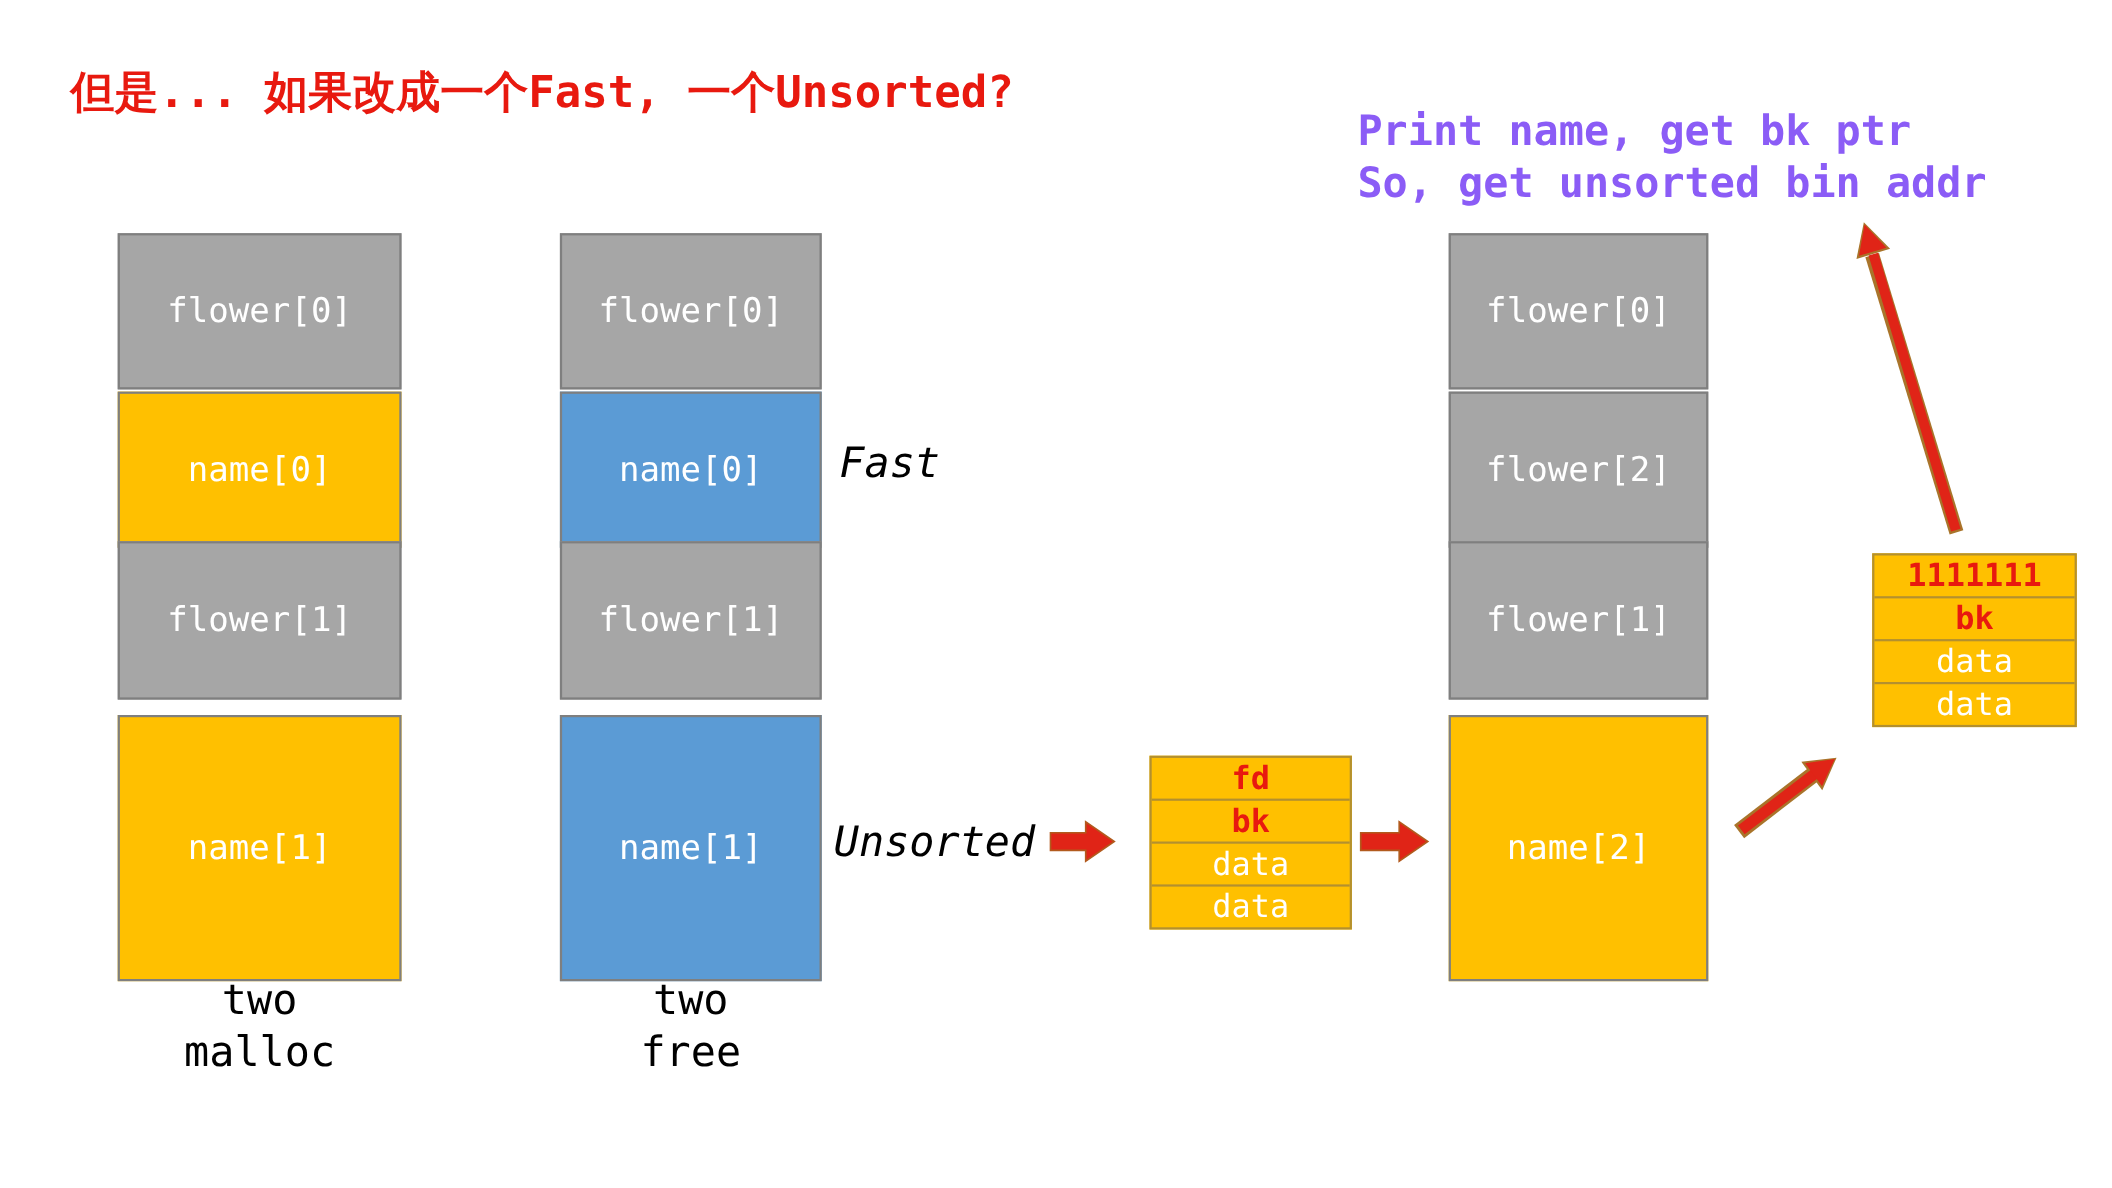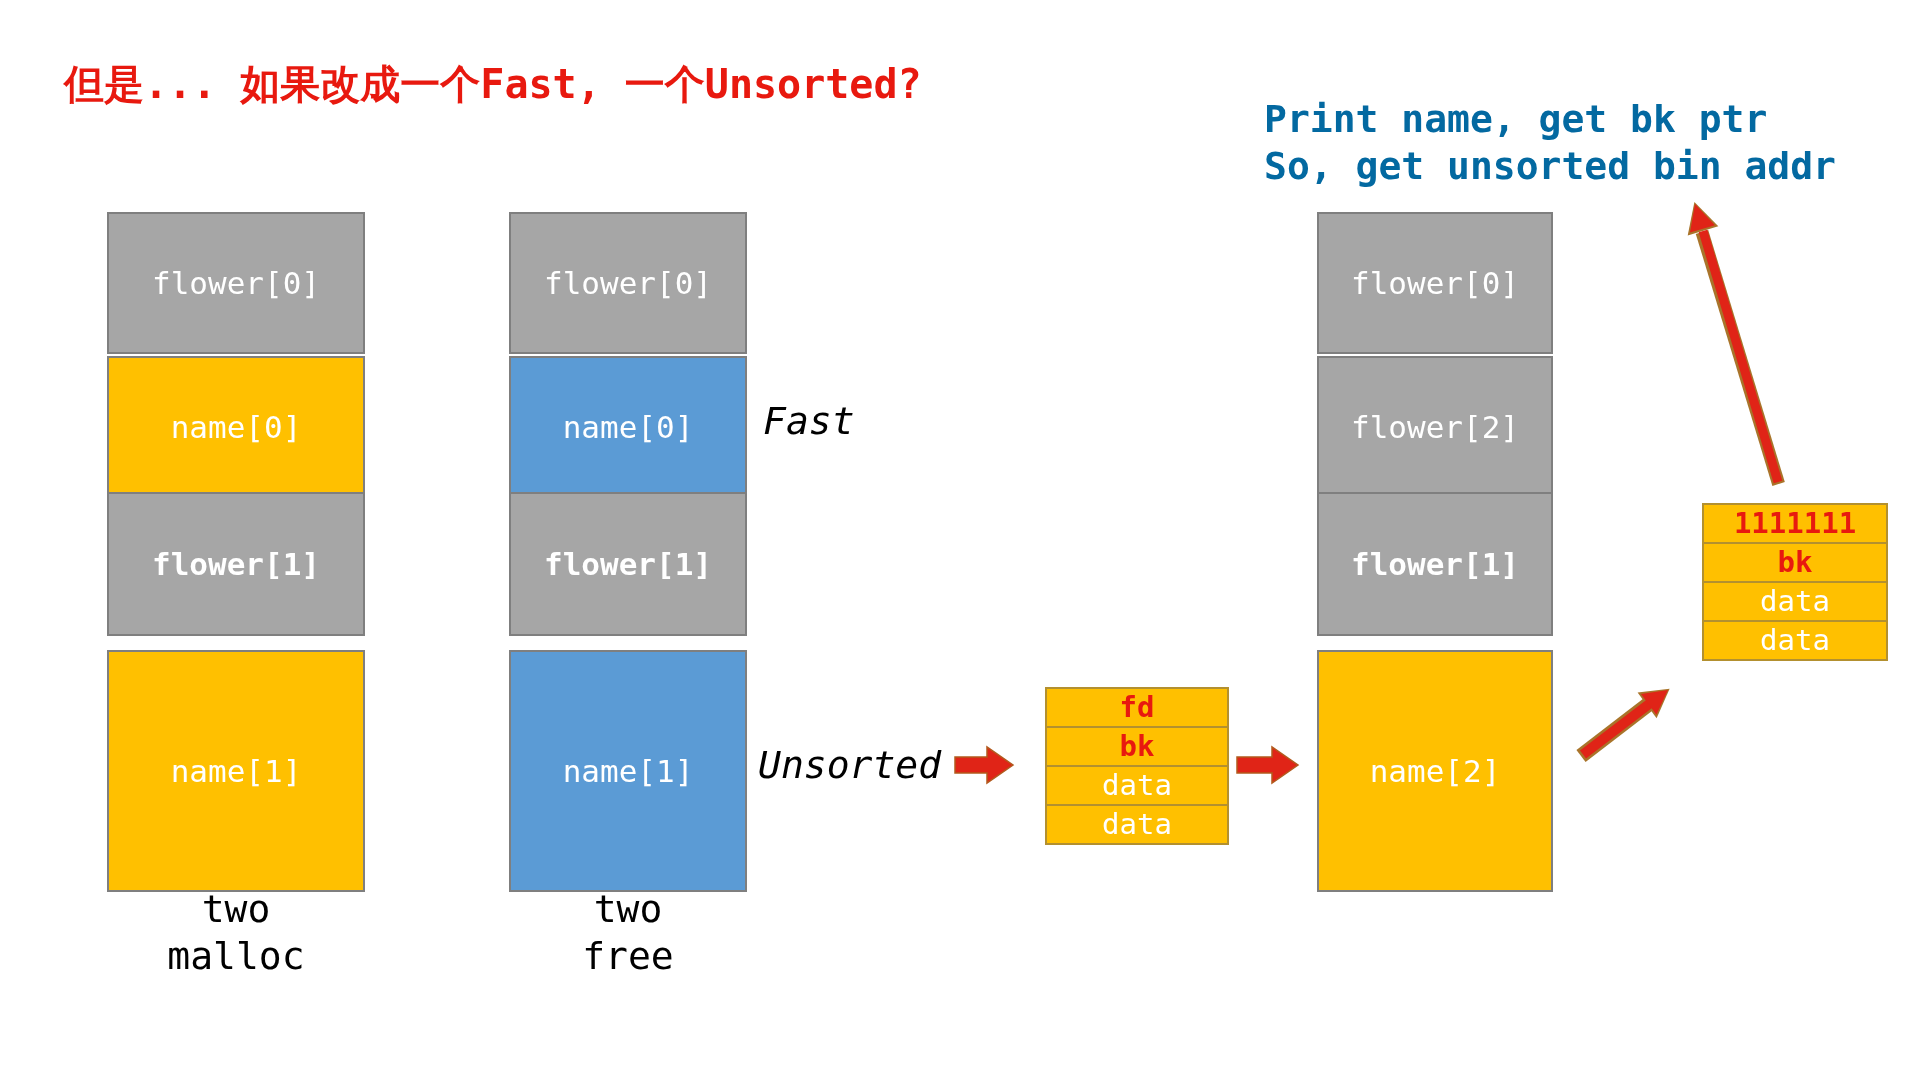--- a/index.html
+++ b/index.html
@@ -5,37 +5,37 @@
   html,body{margin:0;padding:0;background:#fff;}
   .slide{
     position:relative;width:1920px;height:1080px;background:#ffffff;overflow:hidden;
     font-family:"DejaVu Sans Mono","DejaVu Sans",monospace;
   }
   .title{
     position:absolute;left:64px;top:58px;
     font-size:40px;line-height:52px;color:#e8190f;font-weight:600;white-space:nowrap;
   }
   .note{
-    position:absolute;left:1264px;top:96px;
-    font-size:38px;line-height:47px;font-weight:bold;color:#0369a1;white-space:nowrap;
+    position:absolute;left:1234px;top:96px;
+    font-size:38px;line-height:47px;font-weight:bold;color:#8b5cf6;white-space:nowrap;
   }
   .block{
     position:absolute;box-sizing:border-box;border:2px solid #7f7f7f;
     display:flex;align-items:center;justify-content:center;
     font-size:31px;color:#ffffff;white-space:nowrap;
   }
   .gray{background:#a6a6a6;}
   .gold{background:#ffc000;}
   .blue{background:#5b9bd5;}
   .c1{left:107px;width:258px;}
   .c2{left:509px;width:238px;}
   .c3{left:1317px;width:236px;}
   .r1{top:212px;height:142px;}
   .r2{top:356px;height:142px;}
-  .r3{top:492px;height:144px;font-weight:bold;}
+  .r3{top:492px;height:144px;}
   .r4{top:650px;height:242px;}
   .caption{
     position:absolute;top:886px;text-align:center;
     font-size:38px;line-height:47px;color:#000000;
   }
   .cap1{left:107px;width:258px;}
   .cap2{left:509px;width:238px;}
   .side-label{
     position:absolute;font-size:38px;line-height:44px;color:#000000;white-space:nowrap;font-style:italic;
   }

